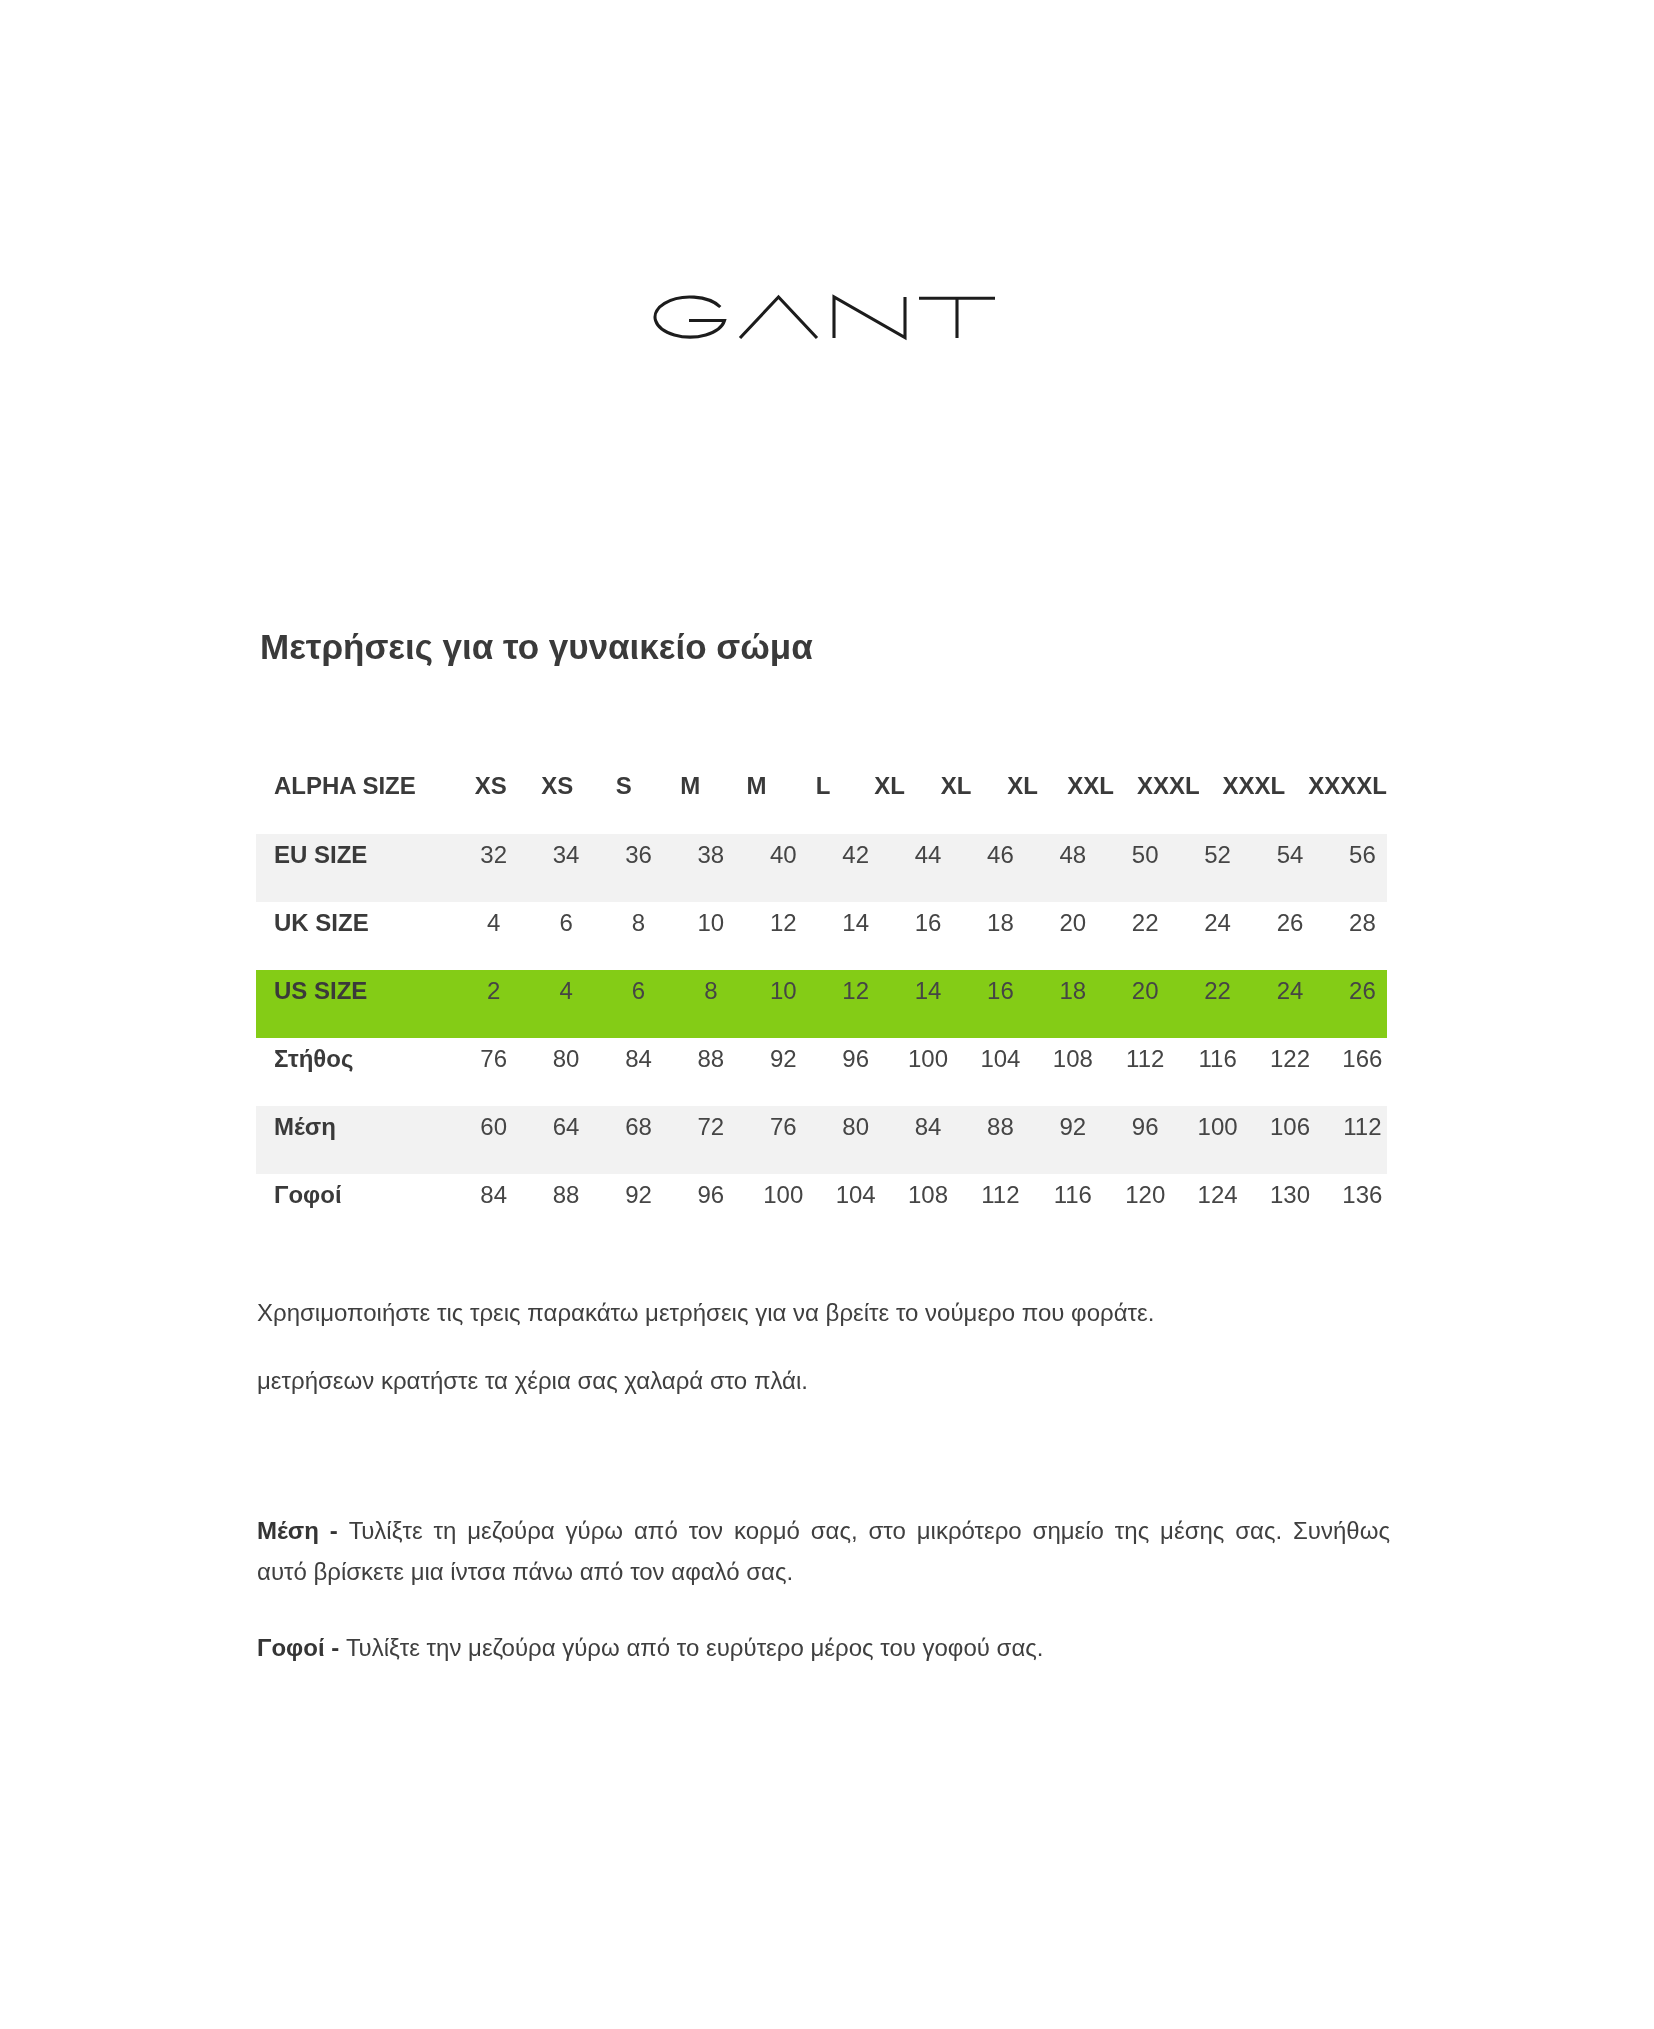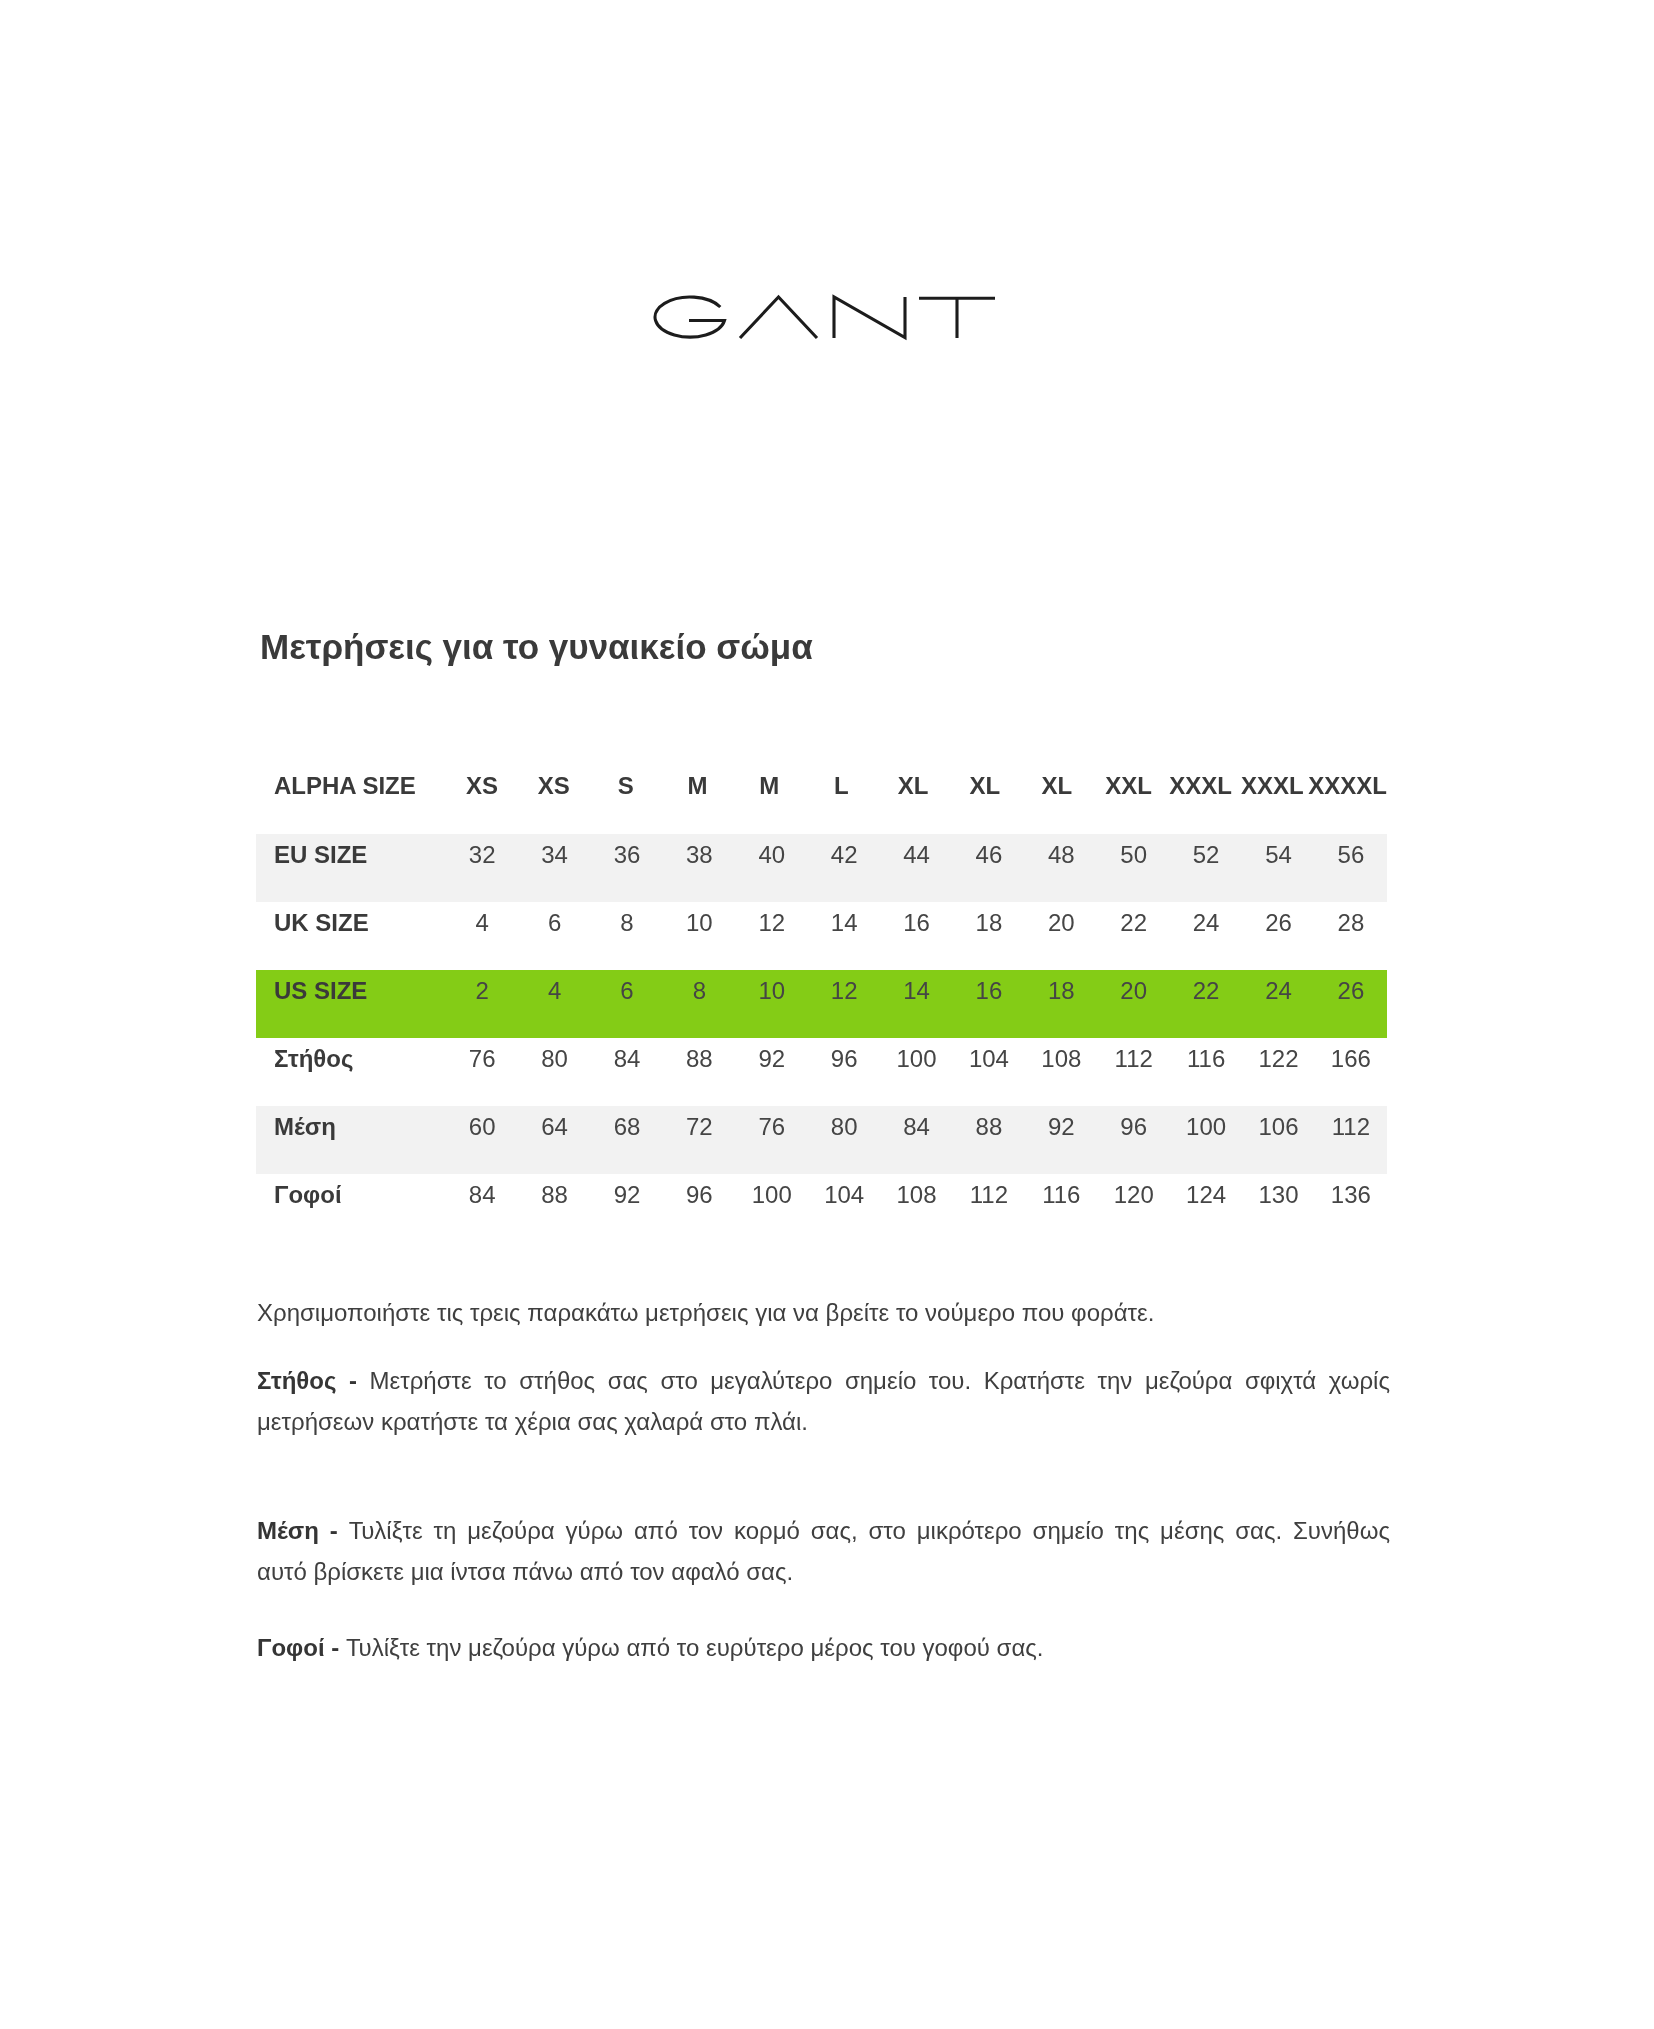--- a/index.html
+++ b/index.html
@@ -10,21 +10,21 @@
   
   .logo { position:absolute; left:652px; top:294px; width:345px; height:47px; }
   .logo svg { display:block; width:100%; height:100%; }
 
   
   .doc-title { position:absolute; left:260px; top:624px; width:1131px;
                font-size:35px; font-weight:bold; color:#3a3a3a; line-height:46px; }
 
   
   .size-table { position:absolute; left:256px; top:752px; width:1131px; font-size:24px; }
-  .trow { display:flex; align-items:flex-start; height:68px; }
+  .trow { display:flex; align-items:flex-start; height:68px;gap:23px; }
   .trow.thead { height:82px; }
   .trow.thead .tcell { padding-top:20px; font-weight:bold; color:#3a3a3a; }
   .tcell { line-height:28px; padding-top:7px; }
   .tcell.label { width:190px; padding-left:18px; font-weight:bold; color:#3a3a3a; }
   .tcell.val { flex:1 1 0; text-align:center; color:#454545; }
 
   
   .para { position:absolute; left:257px; width:1133px; font-size:24px; line-height:41px; color:#3f3f3f; }
   .para .pline { text-align:left; }
   .para .pline.jl { text-align:justify; text-align-last:justify; }
@@ -164,21 +164,20 @@
         <div class="tcell val">124</div>
         <div class="tcell val">130</div>
         <div class="tcell val">136</div>
       </div>
     </div>
 
   <div class="para" id="para-intro">
       <div class="pline">Χρησιμοποιήστε τις τρεις παρακάτω μετρήσεις για να βρείτε το νούμερο που φοράτε.</div>
     </div>
   <div class="para" id="para-chest">
-      <div class="pline jl"><b>Στήθος - </b>Μετρήστε το στήθος σας στο μεγαλύτερο σημείο του. Κρατήστε την μεζούρα σφιχτά χωρίς</div>
       <div class="pline">μετρήσεων κρατήστε τα χέρια σας χαλαρά στο πλάι.</div>
     </div>
   <div class="para" id="para-waist">
       <div class="pline jl"><b>Μέση - </b>Τυλίξτε τη μεζούρα γύρω από τον κορμό σας, στο μικρότερο σημείο της μέσης σας. Συνήθως</div>
       <div class="pline">αυτό βρίσκετε μια ίντσα πάνω από τον αφαλό σας.</div>
     </div>
   <div class="para" id="para-hips">
       <div class="pline"><b>Γοφοί - </b>Τυλίξτε την μεζούρα γύρω από το ευρύτερο μέρος του γοφού σας.</div>
     </div>
 

